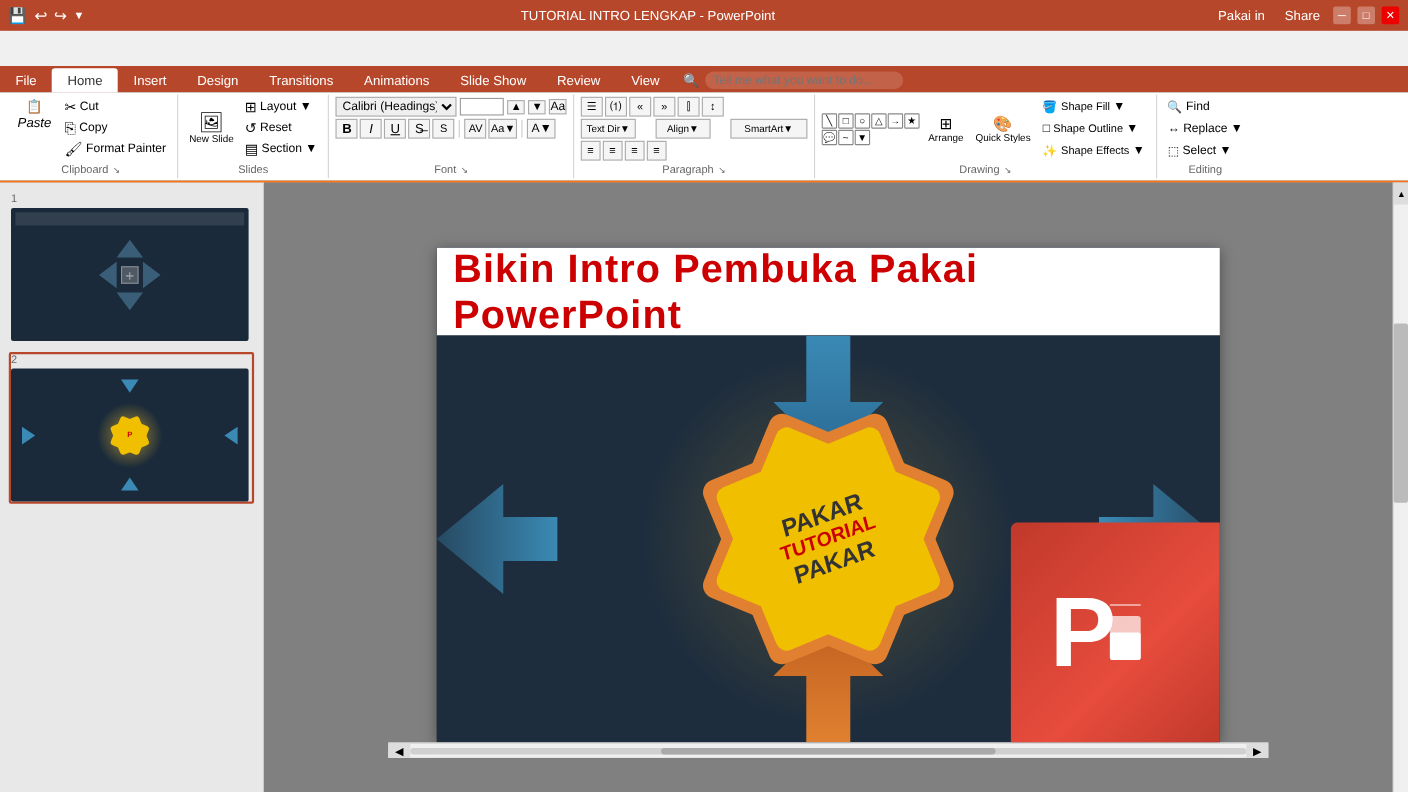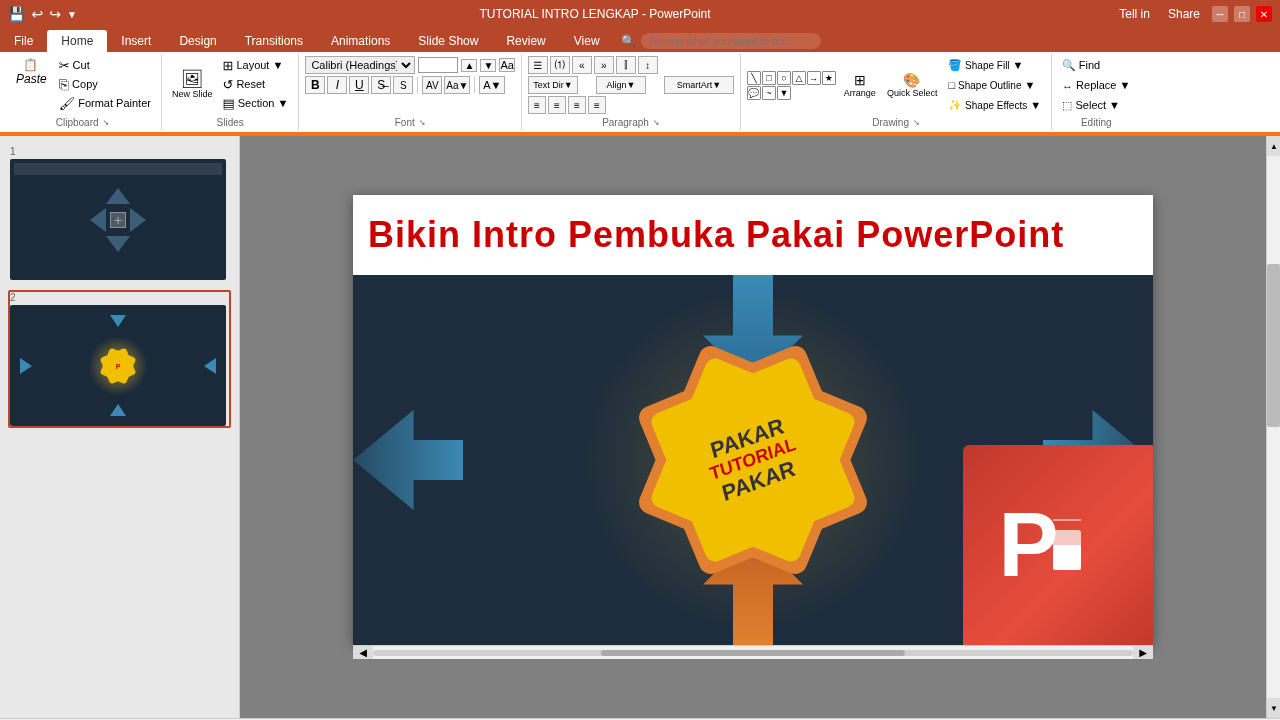--- a/index.html
+++ b/index.html
@@ -16,21 +16,22 @@
       color: white;
     }
     #titlebar .title { flex: 1; text-align: center; font-size: 12px; }
     #titlebar .win-btn { width: 16px; height: 16px; background: rgba(255,255,255,0.3); border-radius: 2px; display: flex; align-items: center; justify-content: center; font-size: 10px; cursor: pointer; }
     #titlebar .left-icons { display: flex; align-items: center; gap: 6px; }
     #titlebar .left-icons span { font-size: 14px; cursor: pointer; }
 
     
     #ribbon {
       background: #737373;
-      border-bottom: 4px solid #f97316;
+      border-bottom: 2px solid #f97316;
+      margin-top: 32px;
     }
     #ribbon-tabs {
       display: flex;
       background: #b7472a;
       padding-top: 2px;
     }
     .ribbon-tab {
       padding: 4px 14px;
       color: white;
       font-size: 12px;
@@ -170,21 +171,21 @@
     
     .thumb2 {
       background: #1a2a3a;
       display: flex;
       align-items: center;
       justify-content: center;
       position: relative;
     }
 
     #slide-canvas {
-      width: 800px;
+      width: 712px;
       height: 450px;
       background: #1e2d3d;
       position: relative;
       overflow: hidden;
       box-shadow: 0 2px 12px rgba(0,0,0,0.4);
     }
 
     
     #ppt-logo {
       position: absolute;
@@ -337,21 +338,21 @@
 
 <div id="titlebar">
   <div class="left-icons">
     <span>💾</span>
     <span>↩</span>
     <span>↪</span>
     <span style="font-size:10px;">▼</span>
   </div>
   <div class="title">TUTORIAL INTRO LENGKAP - PowerPoint</div>
   <div style="display:flex;align-items:center;gap:6px;">
-    <div class="signin-btn">Tell in</div>
+    <div class="signin-btn">Pakai in</div>
     <div class="signin-btn">Share</div>
     <div class="win-btn">─</div>
     <div class="win-btn">□</div>
     <div class="win-btn" style="background:#e00;">✕</div>
   </div>
 </div>
 
 <div id="ribbon">
 
   <div id="ribbon-tabs">
@@ -502,21 +503,21 @@
           </div>
           <div style="display:flex;flex-direction:column;gap:2px;">
             <div class="rbn-btn rbn-btn-large" style="min-height:40px;">
               <span class="btn-icon" style="font-size:14px;">⊞</span>
               <span style="font-size:9px;">Arrange</span>
             </div>
           </div>
           <div style="display:flex;flex-direction:column;gap:2px;">
             <div class="rbn-btn rbn-btn-large" style="min-height:40px;">
               <span class="btn-icon" style="font-size:14px;">🎨</span>
-              <span style="font-size:9px;">Quick Select</span>
+              <span style="font-size:9px;">Quick Styles</span>
             </div>
           </div>
           <div style="display:flex;flex-direction:column;gap:2px;">
             <div class="rbn-btn rbn-btn-small">
               <span>🪣</span>
               <span style="font-size:10px;">Shape Fill</span>
               <span>▼</span>
             </div>
             <div class="rbn-btn rbn-btn-small">
               <span>□</span>

